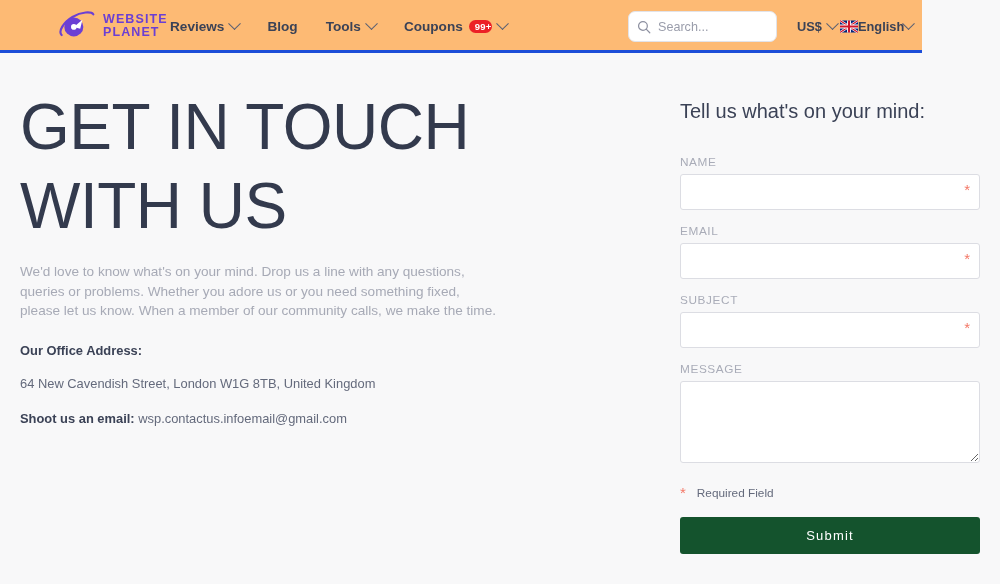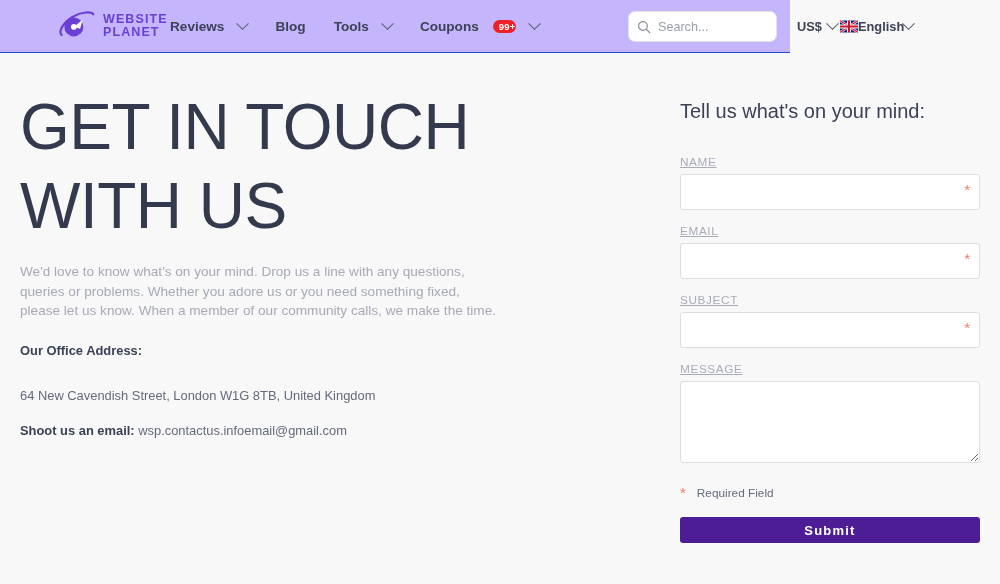--- a/index.html
+++ b/index.html
@@ -8,23 +8,23 @@
     width: 1000px; height: 584px;
     overflow: hidden;
     background: #f8f8f9;
     font-family: "Liberation Sans", sans-serif;
     -webkit-font-smoothing: antialiased;
   }
 
   
   .header {
     position: absolute; top: 0; left: 0;
-    width: 790px; height: 53px;
-    background: #c4b5fd;
-    border-bottom: 1px solid #1d4ed8;
+    width: 922px; height: 53px;
+    background: #fdba74;
+    border-bottom: 3px solid #1d4ed8;
     display: flex; align-items: center;
   }
   .logo {
     position: absolute; left: 58px; top: 11px;
     display: flex; align-items: center; gap: 7px;
     cursor: pointer;
   }
   .logo-mark { width: 38px; height: 30px; display: block; }
   .logo-text {
     display: flex; flex-direction: column;
@@ -32,21 +32,21 @@
     font-weight: 700; font-size: 12.5px;
     letter-spacing: 1.1px;
     color: #6b3fd4;
   }
 
   .nav {
     position: absolute; left: 170px; top: 0; height: 53px;
     display: flex; align-items: center; gap: 28px;
   }
   .nav-item {
-    display: flex; align-items: center; gap: 14px;
+    display: flex; align-items: center; gap: 6px;
     font-size: 13.6px; font-weight: 700; color: #3b4256;
     cursor: pointer; white-space: nowrap;
   }
   .caret {
     width: 9px; height: 9px; display: inline-block;
     border-right: 1.6px solid #5a6073;
     border-bottom: 1.6px solid #5a6073;
     transform: rotate(45deg) translate(-2px,-2px);
   }
   .badge {
@@ -97,38 +97,38 @@
   .intro {
     margin-top: 16px;
     font-size: 13.6px; line-height: 19.5px;
     color: #a7aab6; max-width: 478px;
   }
   .sub-block { margin-top: 22px; }
   .sub-title {
     font-size: 12.9px; font-weight: 700; color: #3b4256;
   }
   .addr {
-    margin-top: 30px; font-size: 12.9px; color: #646a7c;
+    margin-top: 18px; font-size: 12.9px; color: #646a7c;
   }
   .email-line {
     margin-top: 20px; font-size: 12.9px; color: #646a7c;
   }
   .email-line b { color: #3b4256; font-weight: 700; }
 
   
   .form {
     position: absolute; left: 680px; top: 100px; width: 300px;
   }
   .form-title {
     font-size: 20px; color: #3b4256; margin: 0 0 32px 0;
   }
   .field { margin-bottom: 14px; }
   .field-label {
     font-size: 11.8px; letter-spacing: .6px;
-    color: #a9acb8; margin-bottom: 5px; display: block; text-decoration: underline;
+    color: #a9acb8; margin-bottom: 5px; display: block;
   }
   .input-wrap { position: relative; }
   .input {
     width: 300px; height: 36px;
     border: 1px solid #dcdde3; border-radius: 3px;
     background: #fff; outline: none;
     font-size: 13px; color: #333a4d;
     padding: 0 26px 0 10px;
     font-family: "Liberation Sans", sans-serif;
   }
@@ -148,23 +148,23 @@
     pointer-events: none;
   }
   .req-note {
     margin-top: 22px;
     display: flex; align-items: center; gap: 11px;
   }
   .req-note .star { color: #f47766; font-size: 15px; line-height: 1; }
   .req-note .txt { font-size: 11.8px; color: #646a7c; }
   .submit {
     margin-top: 17px;
-    width: 300px; height: 26px;
-    background: #4c1d95; border: none; border-radius: 3px;
-    color: #fff; font-size: 13px; font-weight: 700;
+    width: 300px; height: 37px;
+    background: #14532d; border: none; border-radius: 3px;
+    color: #fff; font-size: 13px; font-weight: 400;
     letter-spacing: 1.2px; cursor: pointer;
     font-family: "Liberation Sans", sans-serif;
   }
 </style>
 </head>
 <body>
 
 <div class="header">
 
   <a class="logo">

